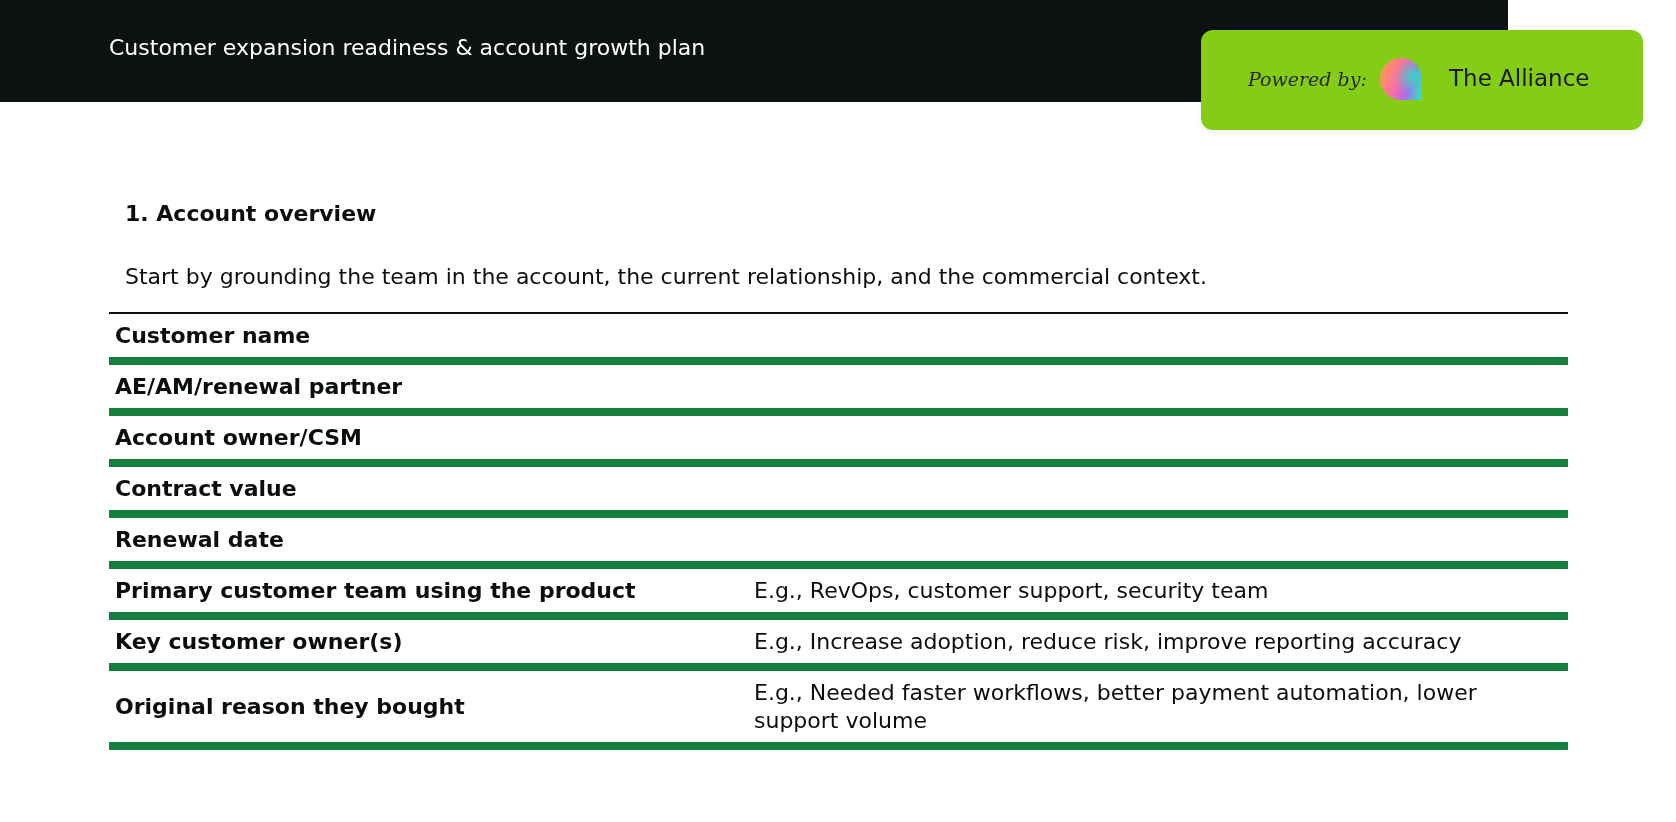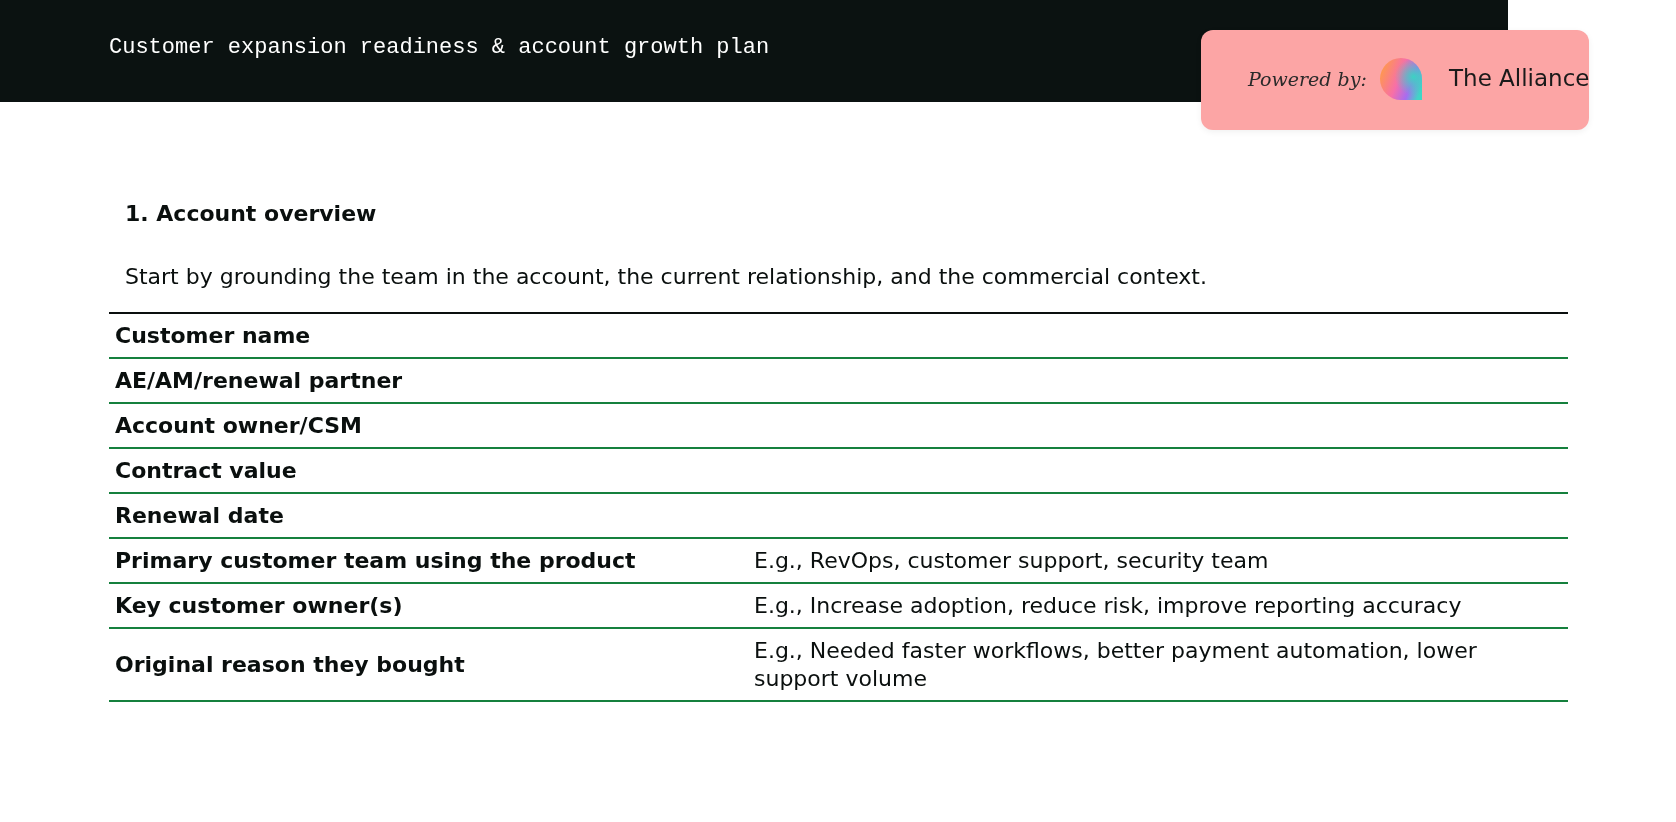--- a/index.html
+++ b/index.html
@@ -10,35 +10,34 @@
     font-family: "DejaVu Sans", sans-serif;
     color: #0a0f0e;
     position: relative;
     overflow: hidden;
   }
   .topbar {
     position: absolute;
     left: 0; top: 0;
     width: 1508px; height: 102px;
     background: #0b1211;
-    font-family: Liberation Mono, monospace;
   }
   .doc-title {
     position: absolute;
     left: 109px; top: 35px;
     color: #ffffff;
     font-size: 22px;
     letter-spacing: 0px;
     white-space: nowrap;
   }
   .powered-card {
     position: absolute;
     left: 1201px; top: 30px;
-    width: 388px; height: 100px;
-    background: #fca5a5;
+    width: 442px; height: 100px;
+    background: #84cc16;
     border-radius: 12px;
     box-shadow: 0 2px 6px rgba(0,0,0,0.06);
   }
   .powered-label {
     position: absolute;
     left: 47px; top: 38px;
     font-family: "DejaVu Serif", serif;
     font-style: italic;
     font-size: 19px;
     color: #2a2a2a;
@@ -71,21 +70,21 @@
     margin: 16px;
     white-space: nowrap;
   }
   .overview-table {
     position: absolute;
     left: 109px; top: 312px;
     width: 1459px;
     border-collapse: collapse;
     border-top: 2px solid #0a0f0e;
   }
-  .overview-table tr { border-bottom: 2px solid #15803d; }
+  .overview-table tr { border-bottom: 8px solid #15803d; }
   .overview-table td {
     padding: 0 6px;
     height: 43px;
     font-size: 22px;
     vertical-align: middle;
     line-height: 28px;
   }
   .overview-table td.label {
     width: 627px;
     font-weight: bold;

